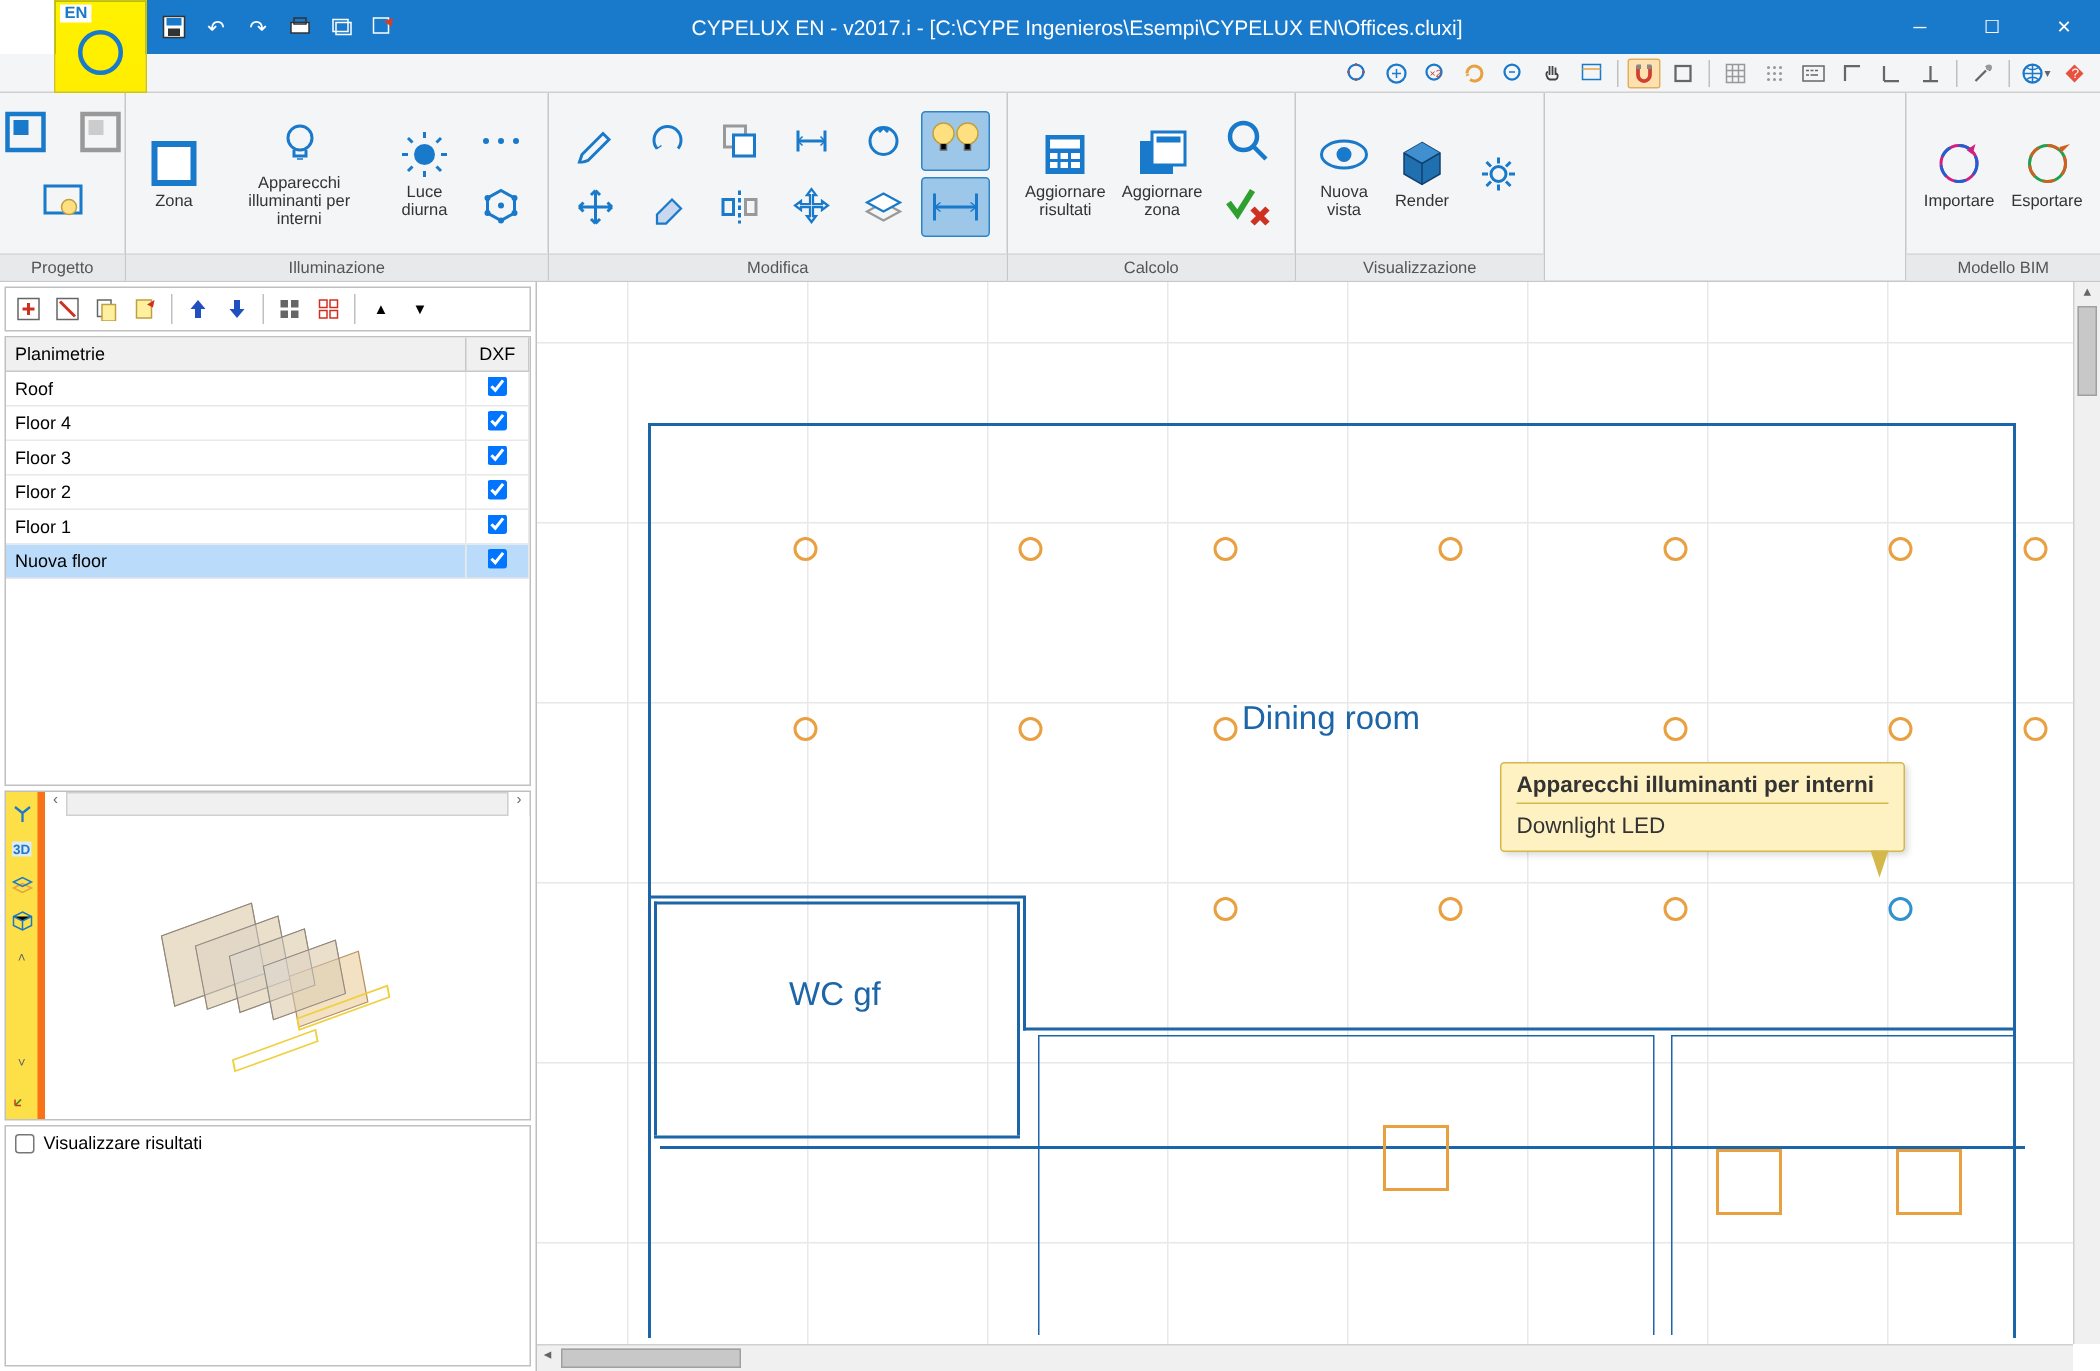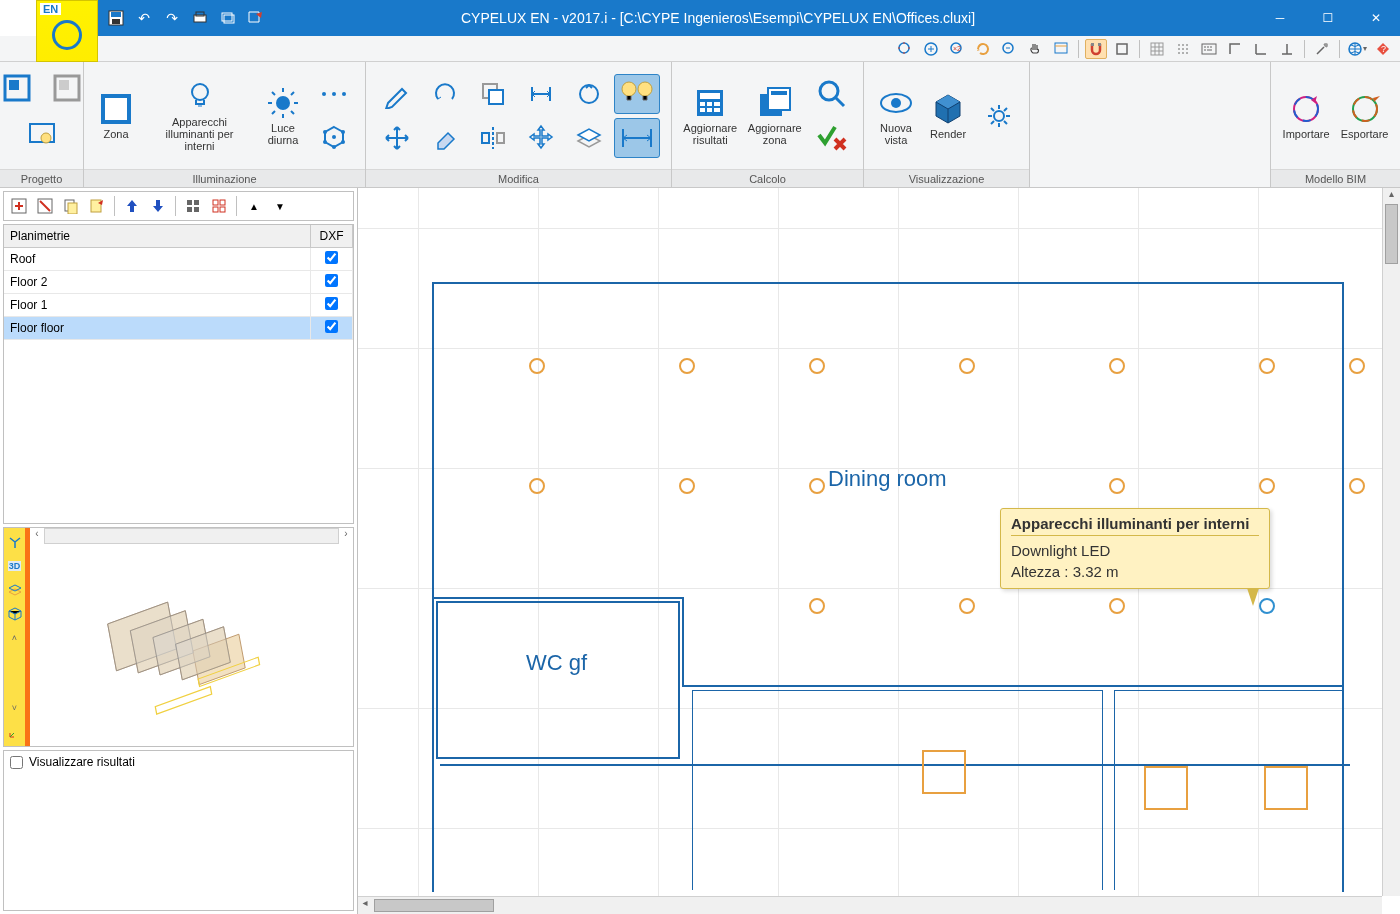--- a/index.html
+++ b/index.html
@@ -608,29 +608,37 @@
           <th>Planimetrie</th>
           <th>DXF</th>
         </tr>
           </thead>
         <tbody id="planimetrie-body">
             <tr>
               <td>Roof</td>
               <td class="cb"><input type="checkbox" checked="" style=""></td>
             </tr>
             <tr>
+              <td>Floor 4</td>
+              <td class="cb"><input type="checkbox" checked="" style=""></td>
+            </tr>
+            <tr>
+              <td>Floor 3</td>
+              <td class="cb"><input type="checkbox" checked="" style=""></td>
+            </tr>
+            <tr>
               <td>Floor 2</td>
               <td class="cb"><input type="checkbox" checked="" style=""></td>
             </tr>
             <tr>
               <td>Floor 1</td>
               <td class="cb"><input type="checkbox" checked="" style=""></td>
             </tr>
             <tr class="selected">
-              <td>Floor floor</td>
+              <td>Nuova floor</td>
               <td class="cb"><input type="checkbox" checked="" style=""></td>
             </tr>
           </tbody>
       </table>
     </div>
 
     <div class="sp-3d">
       <div class="sp-3d-tools">
         <div class="sp-3d-vt">
             <svg width="16" height="16">
@@ -767,21 +775,20 @@
       <div class="sq" style="left:786px;top:578px;width:44px;height:44px"></div>
       <div class="sq" style="left:906px;top:578px;width:44px;height:44px"></div>
 
       <div class="room-label" style="left:470px;top:278px">Dining room</div>
       <div class="room-label" style="left:168px;top:462px">WC gf</div>
 
       <div class="tooltip" style="left:642px;top:320px;width:270px">
         <div class="tooltip-title">Apparecchi illuminanti per interni</div>
         <div class="tooltip-body">
           <div>Downlight LED</div>
-          <div>Altezza : 3.32 m</div>
         </div>
         <div class="tooltip-callout"></div>
       </div>
 
     </div>
 
     <div class="canvas-scroll-v">
       <div style="height:14px;text-align:center;color:#666;font-size:10px">▴</div>
       <div class="canvas-scroll-thumb" style="margin:2px;height:60px"></div>
     </div>

